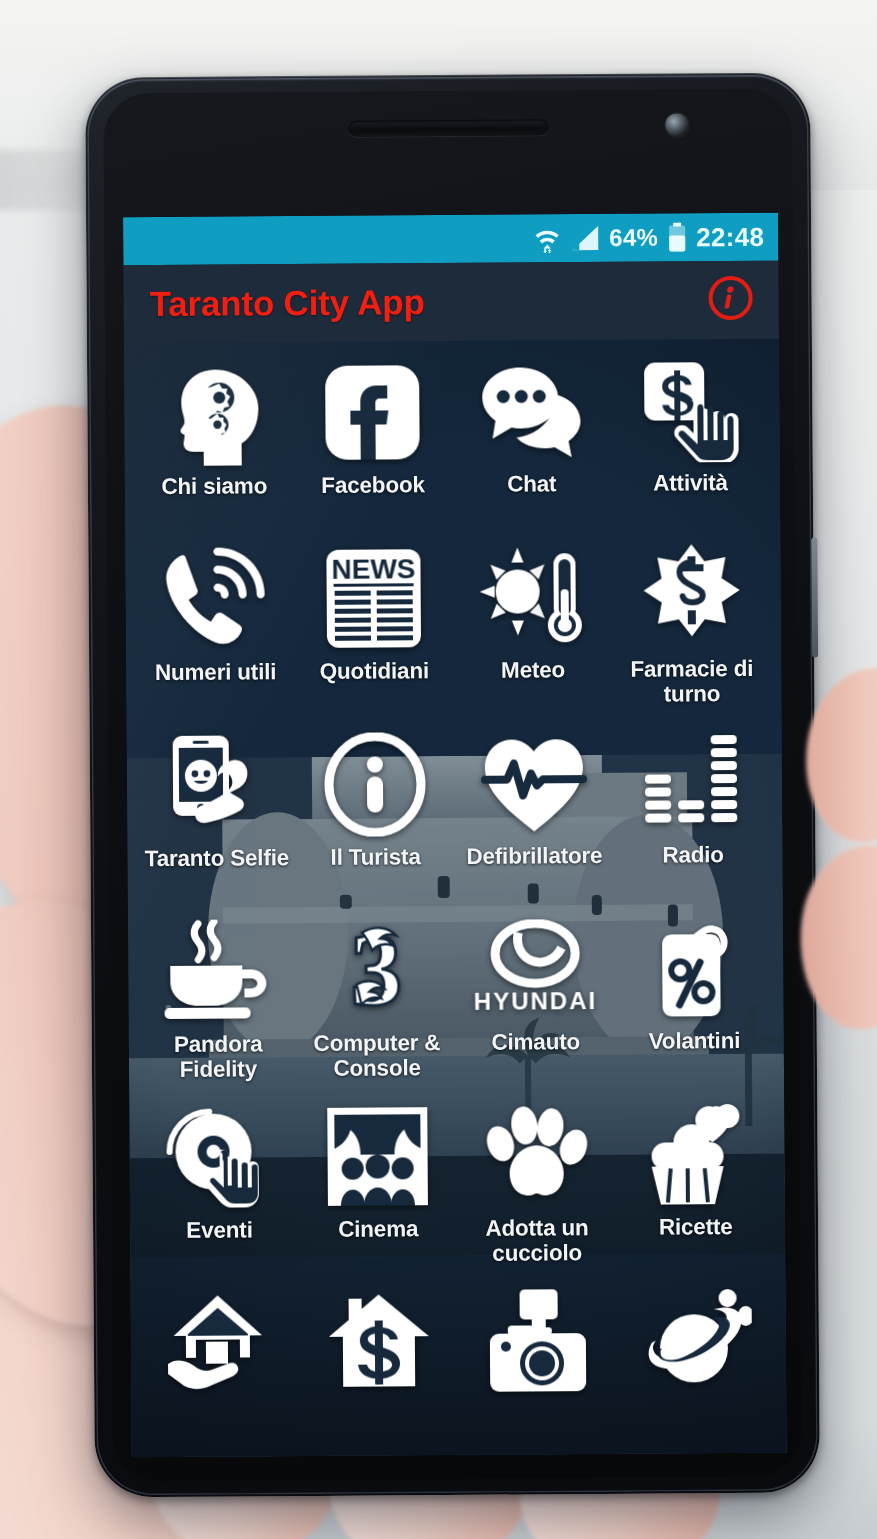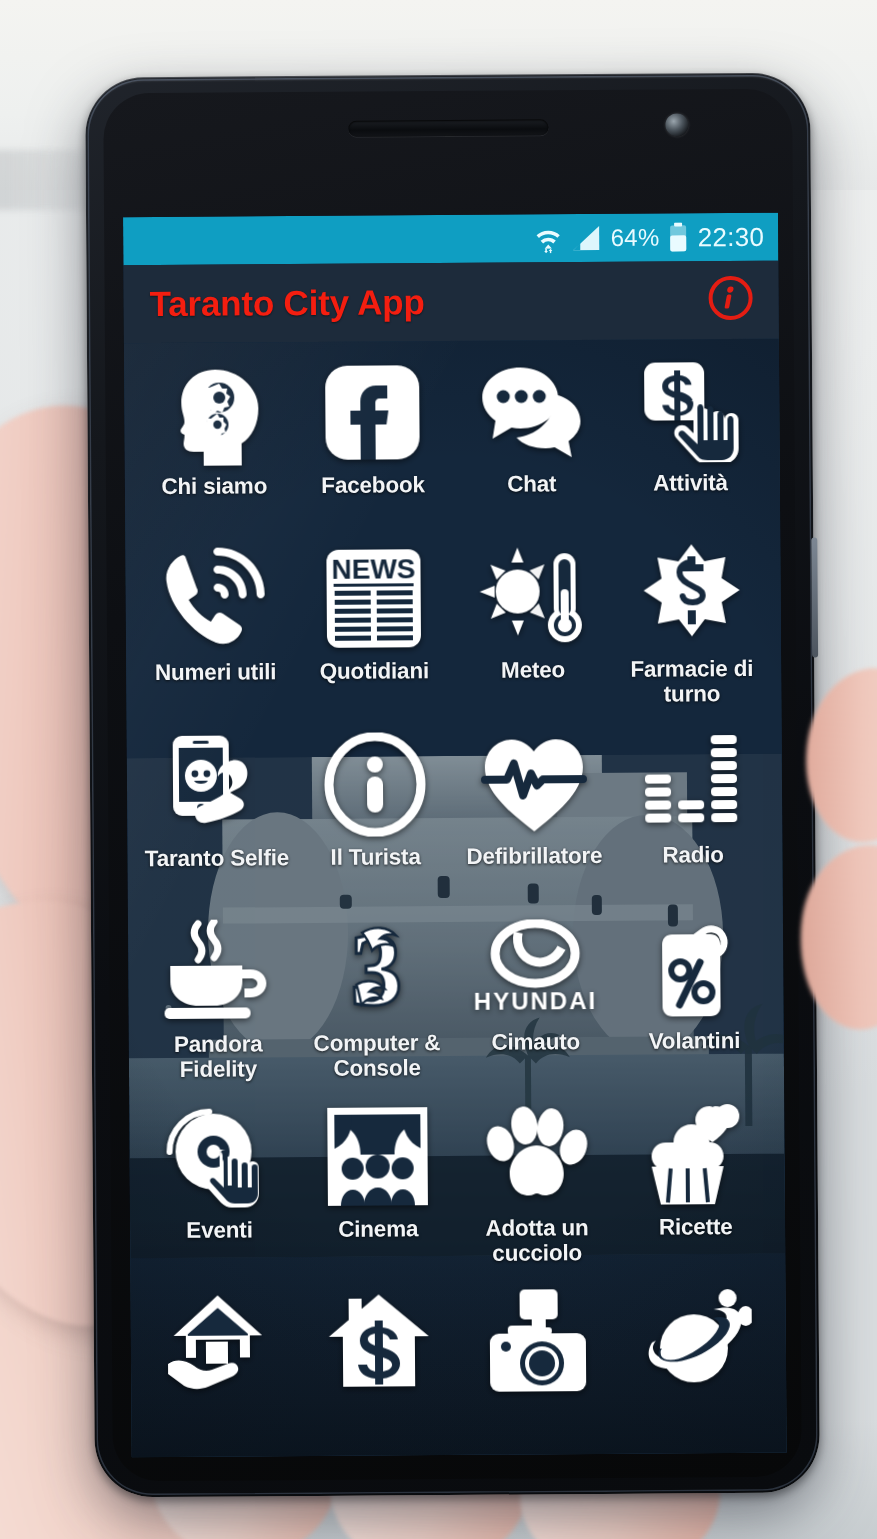--- a/index.html
+++ b/index.html
@@ -133,21 +133,21 @@
   .screen{
     position:absolute;left:37px;top:140px;width:655px;height:1240px;
     overflow:hidden;background:#16293d;
   }
 
   .statusbar{
     height:48px;background:#0f9ec2;
     display:flex;align-items:center;justify-content:flex-end;
     padding-right:14px;gap:9px;color:#e9fbff;
   }
-  .sb-text{font-size:26px;font-weight:400;letter-spacing:.3px;}
+  .sb-text{font-size:26px;font-weight:700;letter-spacing:.3px;}
   .sb-pct{font-size:24px;}
   svg.sb-ico{display:block;}
 
   .actionbar{
     height:78px;background:#1d2b3b;
     display:flex;align-items:center;justify-content:space-between;
     padding:0 22px 0 26px;
   }
   .app-title{
     color:#f41e10;font-size:35px;font-weight:bold;letter-spacing:-.2px;
@@ -242,21 +242,21 @@
         </svg>
       </span>
       <span class="sb-text sb-pct">64%</span>
       <span>
         <svg class="sb-ico" width="20" height="30" viewBox="0 0 20 30">
           <rect x="6" y="0" width="8" height="4" rx="1" fill="#e9fbff"></rect>
           <rect x="2" y="3" width="16" height="26" rx="2" fill="#e9fbff" opacity=".45"></rect>
           <rect x="2" y="13" width="16" height="16" rx="2" fill="#e9fbff"></rect>
         </svg>
       </span>
-      <span class="sb-text">22:30</span>
+      <span class="sb-text">22:48</span>
     </div>
 
     <div class="actionbar">
       <div class="app-title">Taranto City App</div>
       <div class="info-btn">
         <span>
           <svg width="50" height="50" viewBox="0 0 50 50">
             <circle cx="25" cy="25" r="20" fill="none" stroke="#e41d13" stroke-width="4"></circle>
             <g fill="#e41d13" transform="skewX(-11) translate(3,0)">
               <circle cx="25" cy="16.5" r="3.1"></circle>

